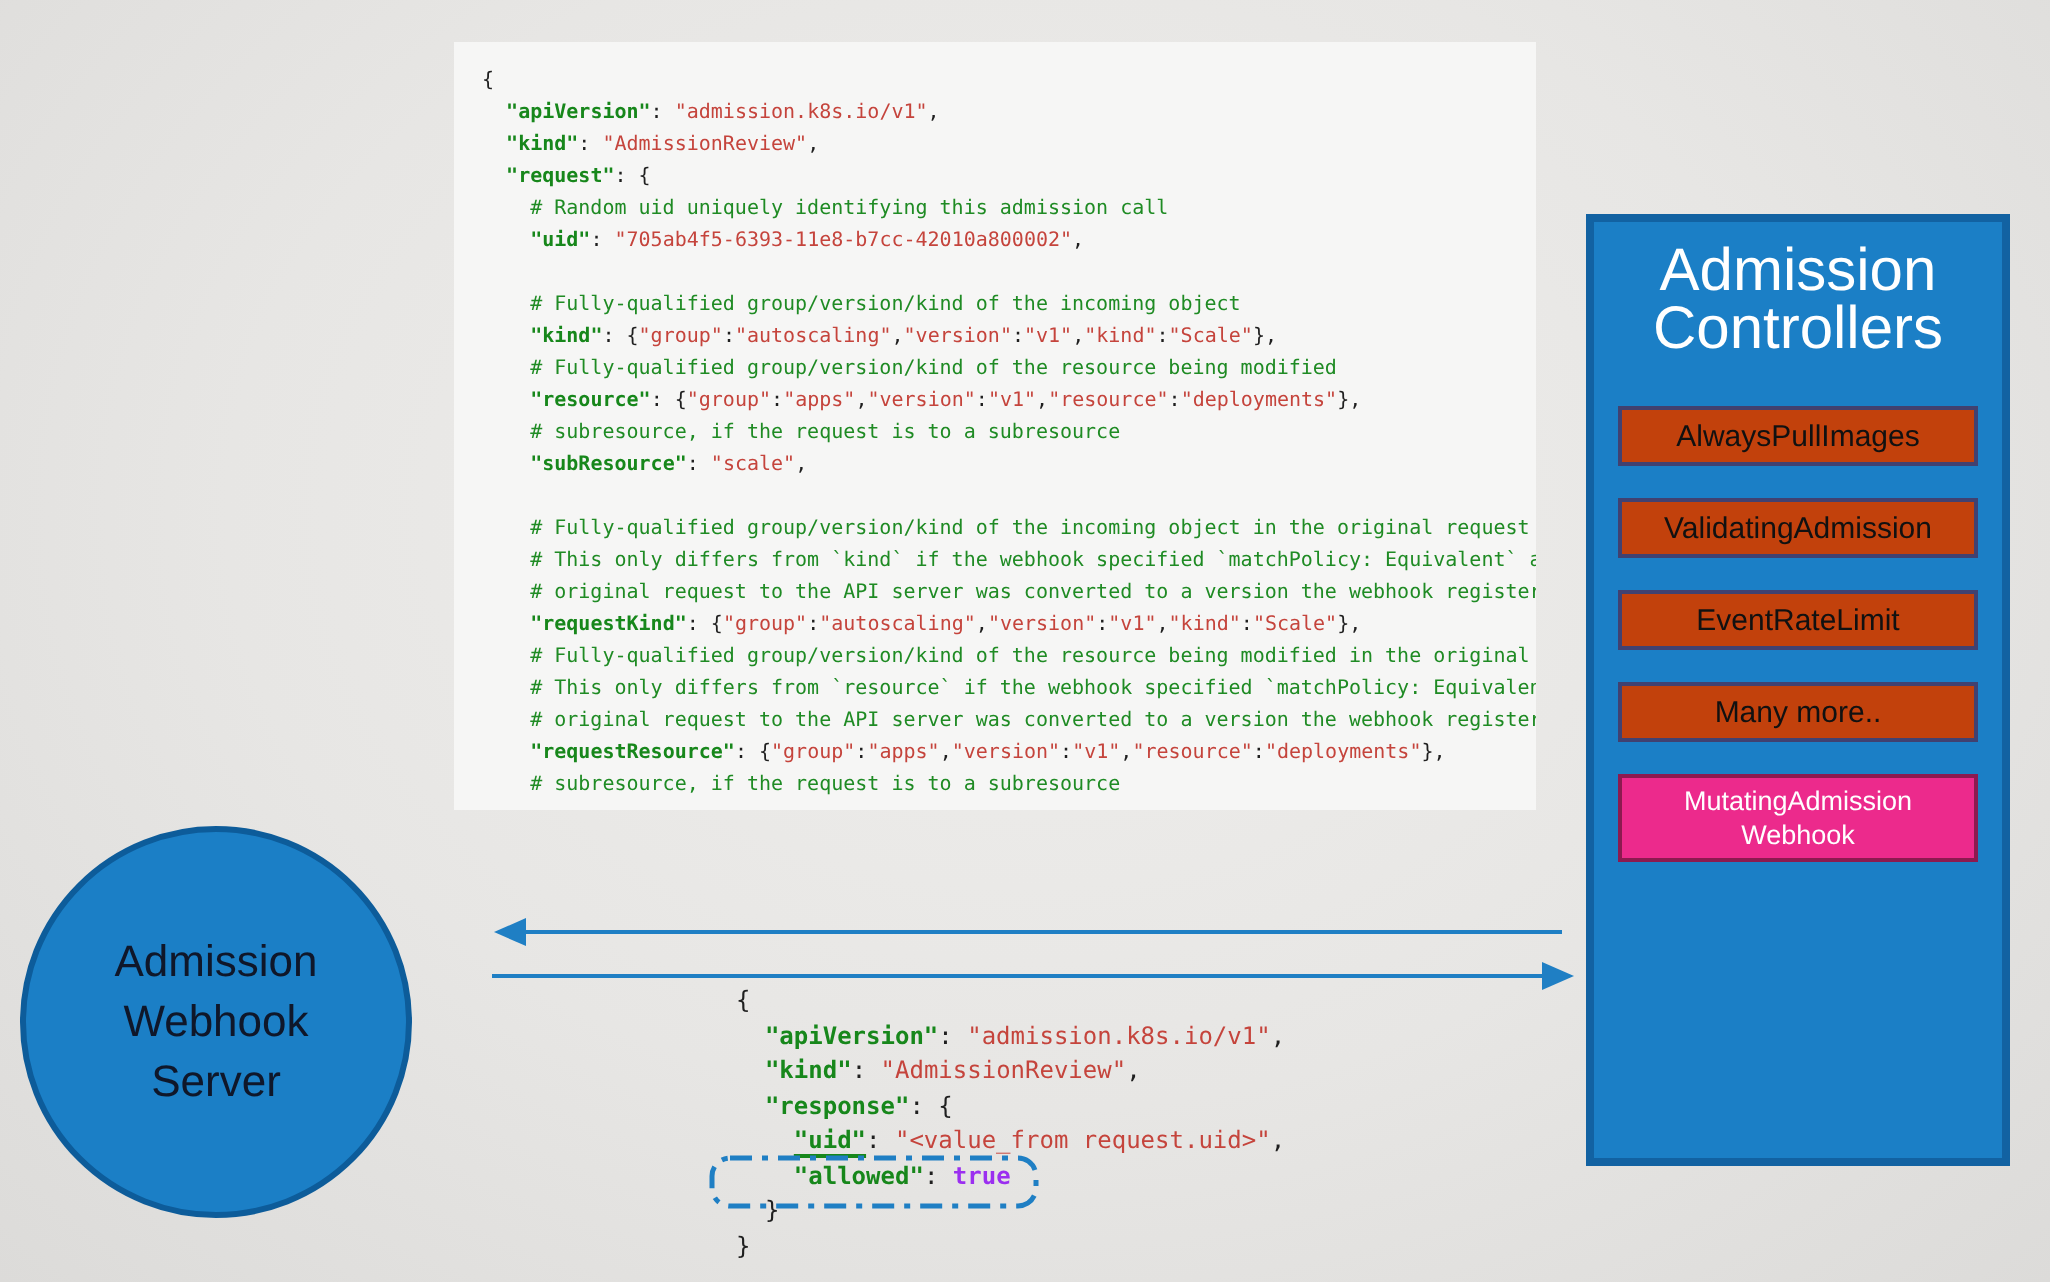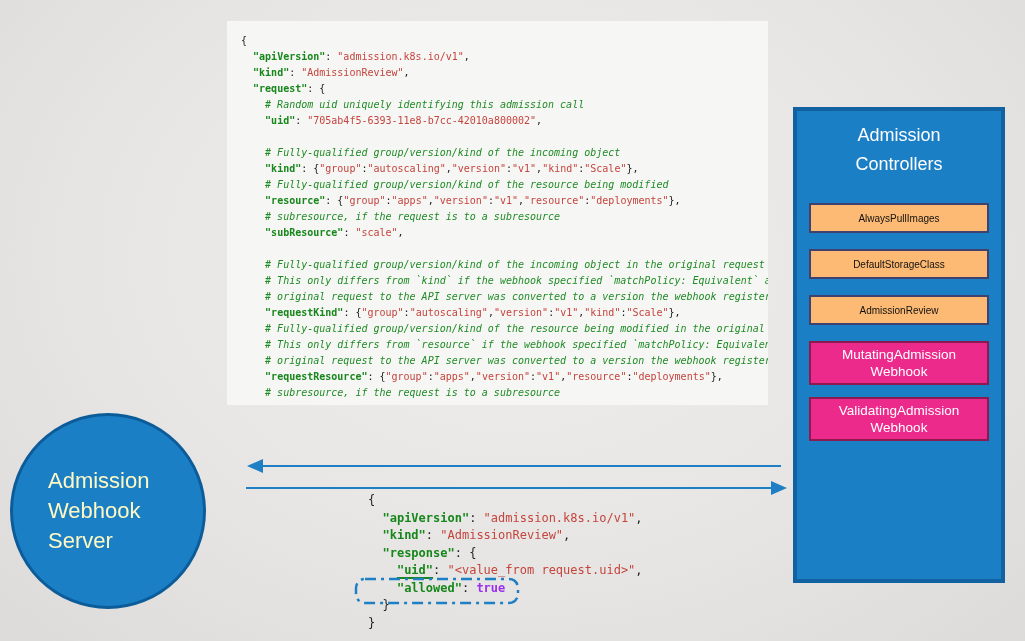--- a/index.html
+++ b/index.html
@@ -31,81 +31,81 @@
     font-size:10px;line-height:16px;
   }
   .response-code{
     position:absolute;left:368px;top:492px;
     font-size:12px;line-height:17.5px;
   }
   .code-line{white-space:pre;}
   .tok-k{color:var(--key-green);font-weight:bold;}
   .tok-ku{color:var(--key-green);font-weight:bold;text-decoration:underline;text-decoration-thickness:2px;text-underline-offset:3px;}
   .tok-s{color:var(--string-red);}
-  .tok-c{color:var(--comment-green);font-style:italic;}
+  .tok-c{color:var(--comment-green);}
   .tok-p{color:#1f1f1f;}
   .tok-b{color:var(--bool-purple);font-weight:bold;}
 
   
   .panel{
     position:absolute;left:793px;top:107px;width:212px;height:476px;
     background:var(--blue);border:4px solid var(--blue-border);
     display:flex;flex-direction:column;align-items:center;
   }
   .panel-title{
     margin-top:10px;width:170px;
-    color:#fff;font-size:18px;line-height:29px;text-align:center;
+    color:#fff;font-size:30px;line-height:29px;text-align:center;
   }
   .ctrl-list{margin-top:24px;display:flex;flex-direction:column;align-items:center;}
   .ctrl-box{
     width:180px;height:30px;margin-bottom:16px;
-    background:#fdba74;border:2px solid var(--box-border);
+    background:#c2410c;border:2px solid var(--box-border);
     display:flex;align-items:center;justify-content:center;
-    font-size:10px;color:#111;
+    font-size:15px;color:#111;
   }
   .webhook-list{display:flex;flex-direction:column;align-items:center;}
   .webhook-box{
     width:180px;min-height:40px;margin-bottom:12px;padding:3px 18px;
     background:var(--pink);border:2px solid var(--pink-border);
     display:flex;align-items:center;justify-content:center;text-align:center;
     font-size:13.5px;line-height:17px;color:#fff;
   }
 
   
   .server-circle{
     position:absolute;left:10px;top:413px;width:196px;height:196px;
     border-radius:50%;background:var(--blue);border:3px solid var(--circle-border);
     display:flex;align-items:center;justify-content:center;
   }
   .server-label{
-    width:120px;color:#fef9c3;font-size:22px;line-height:30px;text-align:left;
+    width:120px;color:#0f172a;font-size:22px;line-height:30px;text-align:center;
   }
 
   
   .overlay{position:absolute;inset:0;pointer-events:none;}
 </style>
 </head>
 <body>
 
 <div class="stage">
 
   <pre class="code request-code"><div class="code-line"><span class="tok-p">{</span></div><div class="code-line"><span class="tok-p">  </span><span class="tok-k">"apiVersion"</span><span class="tok-p">: </span><span class="tok-s">"admission.k8s.io/v1"</span><span class="tok-p">,</span></div><div class="code-line"><span class="tok-p">  </span><span class="tok-k">"kind"</span><span class="tok-p">: </span><span class="tok-s">"AdmissionReview"</span><span class="tok-p">,</span></div><div class="code-line"><span class="tok-p">  </span><span class="tok-k">"request"</span><span class="tok-p">: {</span></div><div class="code-line"><span class="tok-c">    # Random uid uniquely identifying this admission call</span></div><div class="code-line"><span class="tok-p">    </span><span class="tok-k">"uid"</span><span class="tok-p">: </span><span class="tok-s">"705ab4f5-6393-11e8-b7cc-42010a800002"</span><span class="tok-p">,</span></div><div class="code-line">&nbsp;</div><div class="code-line"><span class="tok-c">    # Fully-qualified group/version/kind of the incoming object</span></div><div class="code-line"><span class="tok-p">    </span><span class="tok-k">"kind"</span><span class="tok-p">: {</span><span class="tok-s">"group"</span><span class="tok-p">:</span><span class="tok-s">"autoscaling"</span><span class="tok-p">,</span><span class="tok-s">"version"</span><span class="tok-p">:</span><span class="tok-s">"v1"</span><span class="tok-p">,</span><span class="tok-s">"kind"</span><span class="tok-p">:</span><span class="tok-s">"Scale"</span><span class="tok-p">},</span></div><div class="code-line"><span class="tok-c">    # Fully-qualified group/version/kind of the resource being modified</span></div><div class="code-line"><span class="tok-p">    </span><span class="tok-k">"resource"</span><span class="tok-p">: {</span><span class="tok-s">"group"</span><span class="tok-p">:</span><span class="tok-s">"apps"</span><span class="tok-p">,</span><span class="tok-s">"version"</span><span class="tok-p">:</span><span class="tok-s">"v1"</span><span class="tok-p">,</span><span class="tok-s">"resource"</span><span class="tok-p">:</span><span class="tok-s">"deployments"</span><span class="tok-p">},</span></div><div class="code-line"><span class="tok-c">    # subresource, if the request is to a subresource</span></div><div class="code-line"><span class="tok-p">    </span><span class="tok-k">"subResource"</span><span class="tok-p">: </span><span class="tok-s">"scale"</span><span class="tok-p">,</span></div><div class="code-line">&nbsp;</div><div class="code-line"><span class="tok-c">    # Fully-qualified group/version/kind of the incoming object in the original request to the API server.</span></div><div class="code-line"><span class="tok-c">    # This only differs from `kind` if the webhook specified `matchPolicy: Equivalent` and the</span></div><div class="code-line"><span class="tok-c">    # original request to the API server was converted to a version the webhook registered for.</span></div><div class="code-line"><span class="tok-p">    </span><span class="tok-k">"requestKind"</span><span class="tok-p">: {</span><span class="tok-s">"group"</span><span class="tok-p">:</span><span class="tok-s">"autoscaling"</span><span class="tok-p">,</span><span class="tok-s">"version"</span><span class="tok-p">:</span><span class="tok-s">"v1"</span><span class="tok-p">,</span><span class="tok-s">"kind"</span><span class="tok-p">:</span><span class="tok-s">"Scale"</span><span class="tok-p">},</span></div><div class="code-line"><span class="tok-c">    # Fully-qualified group/version/kind of the resource being modified in the original request to the API server.</span></div><div class="code-line"><span class="tok-c">    # This only differs from `resource` if the webhook specified `matchPolicy: Equivalent` and the</span></div><div class="code-line"><span class="tok-c">    # original request to the API server was converted to a version the webhook registered for.</span></div><div class="code-line"><span class="tok-p">    </span><span class="tok-k">"requestResource"</span><span class="tok-p">: {</span><span class="tok-s">"group"</span><span class="tok-p">:</span><span class="tok-s">"apps"</span><span class="tok-p">,</span><span class="tok-s">"version"</span><span class="tok-p">:</span><span class="tok-s">"v1"</span><span class="tok-p">,</span><span class="tok-s">"resource"</span><span class="tok-p">:</span><span class="tok-s">"deployments"</span><span class="tok-p">},</span></div><div class="code-line"><span class="tok-c">    # subresource, if the request is to a subresource</span></div></pre>
 
   <pre class="code response-code"><div class="code-line"><span class="tok-p">{</span></div><div class="code-line"><span class="tok-p">  </span><span class="tok-k">"apiVersion"</span><span class="tok-p">: </span><span class="tok-s">"admission.k8s.io/v1"</span><span class="tok-p">,</span></div><div class="code-line"><span class="tok-p">  </span><span class="tok-k">"kind"</span><span class="tok-p">: </span><span class="tok-s">"AdmissionReview"</span><span class="tok-p">,</span></div><div class="code-line"><span class="tok-p">  </span><span class="tok-k">"response"</span><span class="tok-p">: {</span></div><div class="code-line"><span class="tok-p">    </span><span class="tok-ku">"uid"</span><span class="tok-p">: </span><span class="tok-s">"&lt;value_from request.uid&gt;"</span><span class="tok-p">,</span></div><div class="code-line"><span class="tok-p">    </span><span class="tok-k">"allowed"</span><span class="tok-p">: </span><span class="tok-b">true</span></div><div class="code-line"><span class="tok-p">  }</span></div><div class="code-line"><span class="tok-p">}</span></div></pre>
 
   <div class="panel">
     <div class="panel-title">Admission Controllers</div>
     <div class="ctrl-list">
         <div class="ctrl-box">AlwaysPullImages</div>
-        <div class="ctrl-box">DefaultStorageClass</div>
-        <div class="ctrl-box">AdmissionReview</div>
+        <div class="ctrl-box">ValidatingAdmission</div>
+        <div class="ctrl-box">EventRateLimit</div>
+        <div class="ctrl-box">Many more..</div>
       </div>
     <div class="webhook-list">
         <div class="webhook-box">MutatingAdmission Webhook</div>
-        <div class="webhook-box">ValidatingAdmission Webhook</div>
       </div>
   </div>
 
   <div class="server-circle">
     <div class="server-label">Admission Webhook Server</div>
   </div>
 
   <svg class="overlay" width="1025" height="641" viewBox="0 0 1025 641">
     <g>
       <line x1="261" y1="466" x2="781" y2="466" stroke="var(--arrow-blue)" stroke-width="2"></line>

